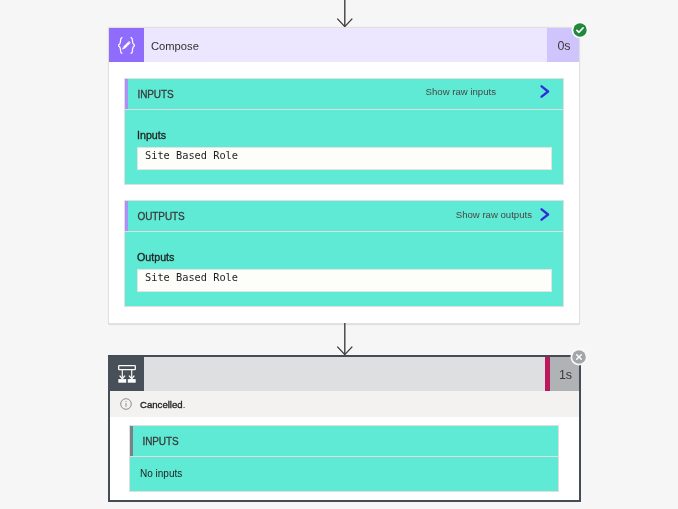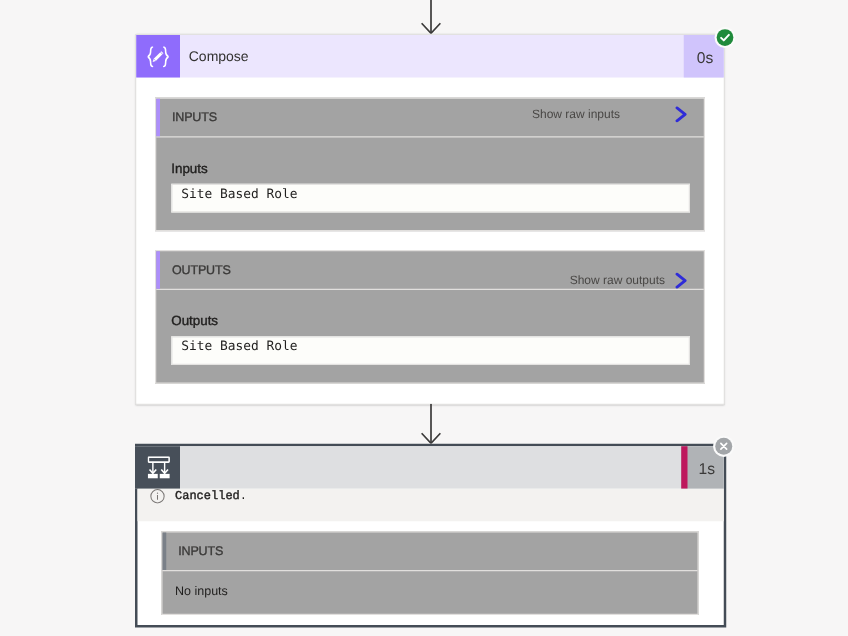--- a/index.html
+++ b/index.html
@@ -18,42 +18,42 @@
   #compose-card{left:108px;top:27px;width:472px;height:297px;background:#ffffff;
     border:1px solid #e2e1e0;border-radius:1.5px;box-shadow:0 0.5px 1.4px rgba(0,0,0,0.11),0 0.1px 0.4px rgba(0,0,0,0.08);}
   #compose-header{position:absolute;left:0;top:0;width:470px;height:34px;background:#ece6fe;display:flex;align-items:center;}
   #compose-icon-box{width:35px;height:34px;background:#8f6cfc;flex:0 0 35px;display:flex;align-items:center;justify-content:center;}
   #compose-title{margin-left:7px;font-size:11.2px;color:#323130;letter-spacing:0px;position:relative;top:0.5px;}
   #compose-duration{position:absolute;right:0;top:0;width:32px;height:34px;background:#d0c4fc;
     display:flex;align-items:center;justify-content:center;font-size:12.5px;color:#3b3a39;padding-left:2px;padding-top:1px;box-sizing:border-box;}
   #compose-status{position:absolute;left:462px;top:-7px;width:18px;height:18px;}
 
   
-  .section{position:absolute;box-sizing:border-box;background:#a3a3a3;border:1px solid #e1dfdd;}
+  .section{position:absolute;box-sizing:border-box;background:#5eead4;border:1px solid #e1dfdd;}
   .section-head{position:relative;box-sizing:border-box;height:100%;display:flex;align-items:center;}
   .accent-bar{position:absolute;left:0;top:0;bottom:0;width:3.4px;}
   .section-title{font-size:10px;font-weight:normal;letter-spacing:-0.1px;color:#3b3a39;-webkit-text-stroke:0.28px #3b3a39;}
   .raw-link{position:absolute;display:flex;align-items:center;font-size:9.6px;color:#494745;}
   .raw-link .chev{margin-left:8px;display:flex;align-items:center;}
 
   .field-label{position:absolute;font-size:10.7px;font-weight:normal;color:#201f1e;line-height:1;-webkit-text-stroke:0.3px #201f1e;}
   .field-box{position:absolute;box-sizing:border-box;background:#fdfdfa;border:1px solid #e4e3e1;
     display:flex;align-items:center;}
   .field-value{font-family:"DejaVu Sans Mono",monospace;font-size:10.3px;color:#201f1e;margin-left:7px;letter-spacing:0px;position:relative;top:-3.5px;}
 
   
   #control-card{left:108px;top:355px;width:473px;height:147px;background:#ffffff;border:2px solid #444c56;}
   #control-header{position:absolute;left:-2px;top:0;width:471px;height:34px;background:#dedfe1;display:flex;align-items:center;}
   #control-icon-box{width:36px;height:34px;background:#474f59;flex:0 0 36px;display:flex;align-items:center;justify-content:center;}
   #control-title{margin-left:7px;font-size:10.9px;color:#323130;position:relative;top:-0.5px;}
   #control-duration{position:absolute;right:0;top:0;width:34px;height:34px;background:#b0b3b6;border-left:5px solid #be185d;
     box-sizing:border-box;display:flex;align-items:center;justify-content:center;font-size:12.5px;color:#3b3a39;
     padding-left:2px;padding-top:1px;}
   #control-status{position:absolute;left:460px;top:-9px;width:18px;height:18px;}
-  #cancel-bar{position:absolute;left:0;top:34px;width:469px;height:26px;background:#f3f2f0;display:flex;align-items:flex-start;font-family:Liberation Mono, monospace;}
+  #cancel-bar{position:absolute;left:0;top:34px;width:469px;height:26px;background:#f3f2f0;display:flex;align-items:center;}
   #cancel-bar .msg{font-size:9.6px;color:#201f1e;margin-left:8px;}
   #cancel-bar .msg b{font-weight:normal;-webkit-text-stroke:0.32px #201f1e;}
 
 </style>
 </head>
 <body>
 
 <div class="canvas">
 
   <svg class="arrow" style="left:336px;top:-6px;width:17px;height:34px" viewBox="0 0 17 34">
@@ -101,21 +101,21 @@
       <span class="field-label" style="left:12px;top:50.5px;">Inputs</span>
       <div class="field-box" style="left:12px;top:68px;width:415px;height:23px;">
         <span class="field-value">Site Based Role</span>
       </div>
     </div>
 
     <div class="section" style="left:15px;top:172px;width:440px;height:107px;">
       <div class="section-head" style="height:31px;border-bottom:1px solid #e1dfdd;">
         <span class="accent-bar" style="background:#ad8ffa"></span>
         <span class="section-title" style="margin-left:12.5px">OUTPUTS</span>
-        <span class="raw-link" style="right:12px;top:17px;">
+        <span class="raw-link" style="right:12px;top:7px;">
           <span>Show raw outputs</span>
           <span class="chev">
             <svg width="11" height="13" viewBox="0 0 11 13">
                 <path d="M1.6 1.3 L8.1 6.5 L1.6 11.7" stroke="#2f2cd8" stroke-width="2.3" fill="none" stroke-linecap="round" stroke-linejoin="round"></path>
               </svg>
           </span>
         </span>
       </div>
       <span class="field-label" style="left:12px;top:50.5px;">Outputs</span>
       <div class="field-box" style="left:12px;top:68px;width:415px;height:23px;">

